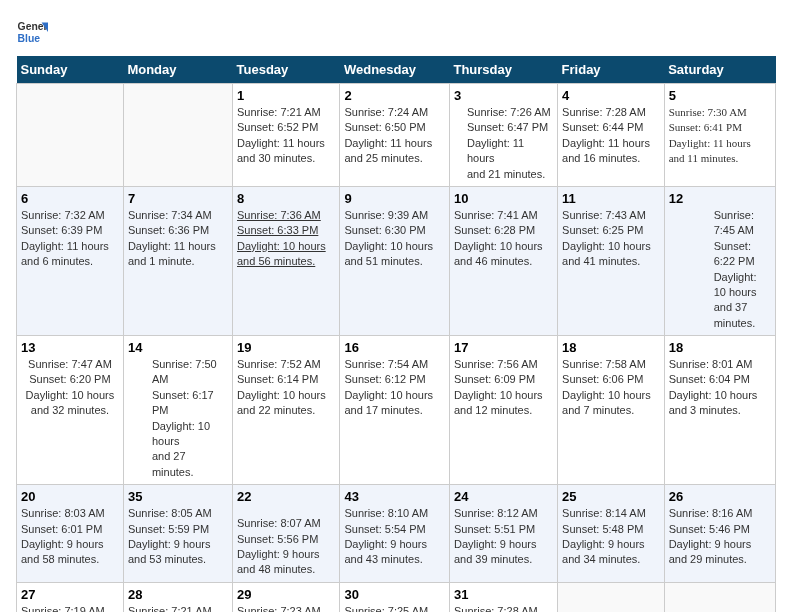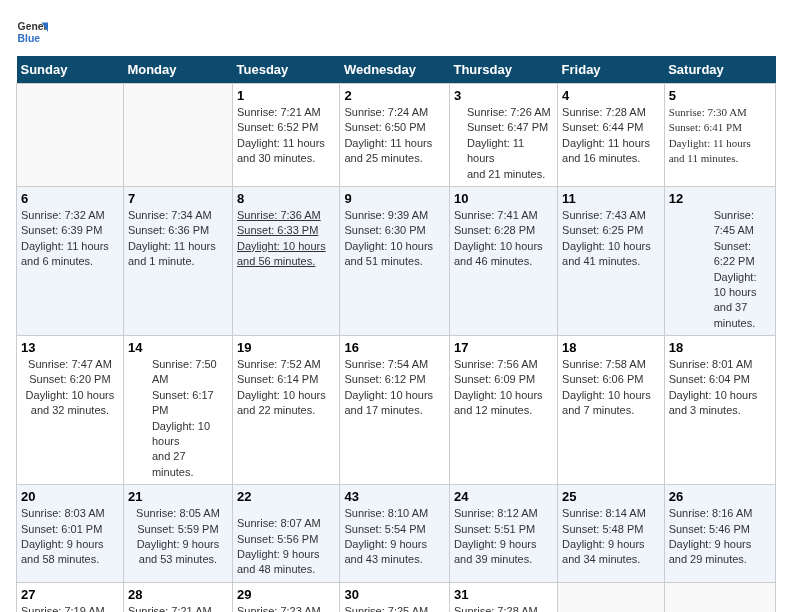--- a/index.html
+++ b/index.html
@@ -248,22 +248,22 @@
       </tr>
       <tr>
         <td>
           <div class="day-num">20</div>
           <div class="day-info" style="white-space: pre-line;">Sunrise: 8:03 AM
 Sunset: 6:01 PM
 Daylight: 9 hours
 and 58 minutes.</div>
         </td>
         <td>
-          <div class="day-num">21</div>
-          <div class="day-info" style="white-space: pre-line; text-align: center;">Sunrise: 8:05 AM
+          <div class="day-num">35</div>
+          <div class="day-info" style="white-space: pre-line;">Sunrise: 8:05 AM
 Sunset: 5:59 PM
 Daylight: 9 hours
 and 53 minutes.</div>
         </td>
         <td>
           <div class="day-num">22</div>
           <div class="day-info" style="white-space: pre-line; margin-top: 12px;">Sunrise: 8:07 AM
 Sunset: 5:56 PM
 Daylight: 9 hours
 and 48 minutes.</div>

